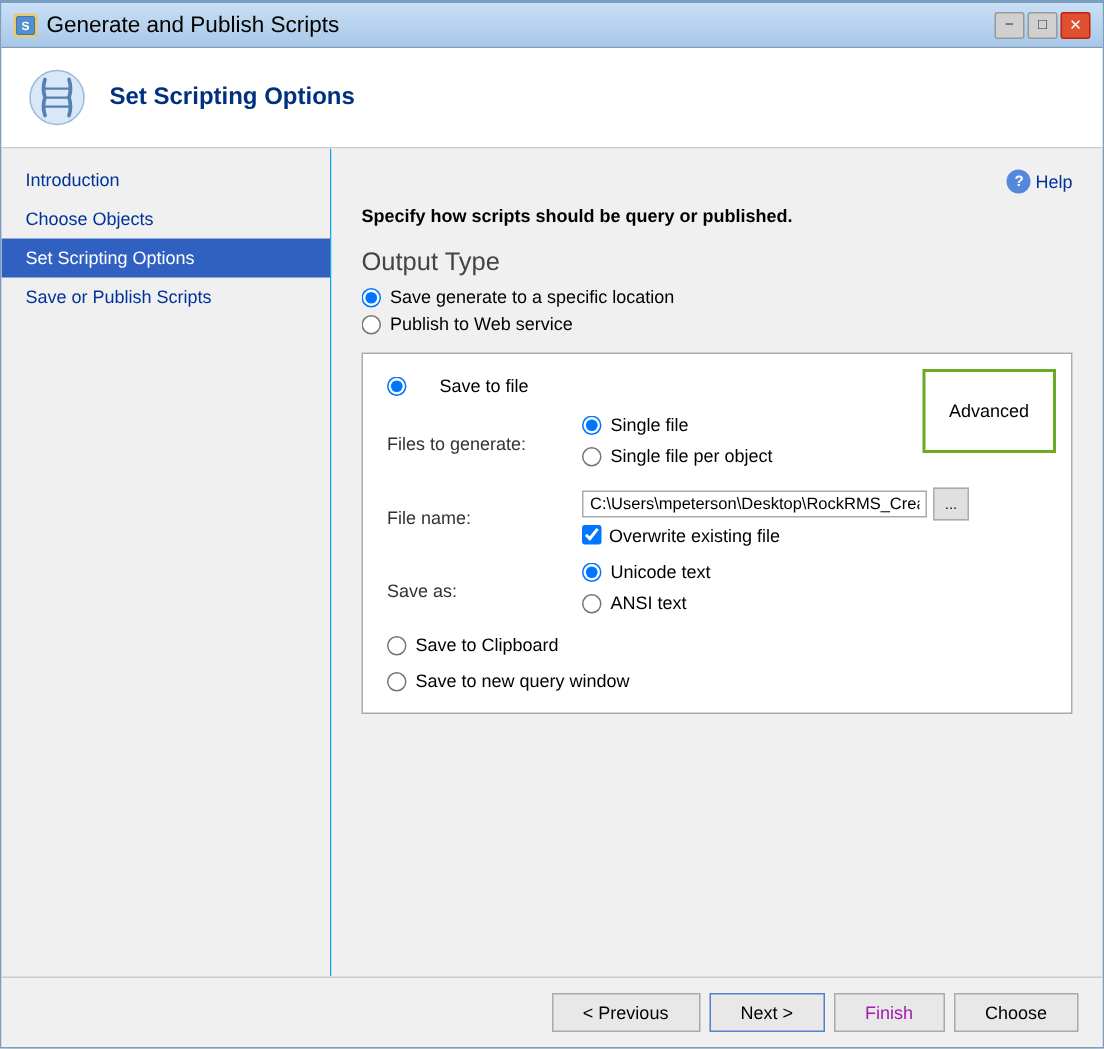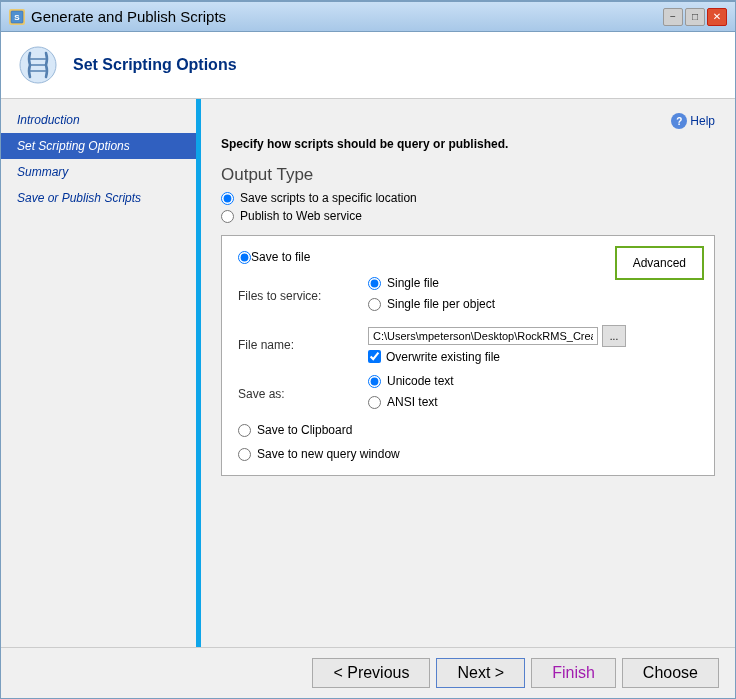--- a/index.html
+++ b/index.html
@@ -98,26 +98,25 @@
       font-size: 16px;
       font-weight: bold;
       color: #003080;
     }
     .content-area {
       display: flex;
       flex: 1;
       overflow: hidden;
     }
     .sidebar {
-      width: 200px;
+      width: 220px;
       background: #f0f0f0;
-      border-right: 5px solid #0ea5e9;
+      border-right: 1px solid #0ea5e9;
       padding-top: 8px;
       flex-shrink: 0;
-      font-style: italic;
     }
     .sidebar-item {
       padding: 6px 16px;
       cursor: pointer;
       color: #003399;
       text-decoration: none;
       display: block;
       font-size: 12px;
     }
     .sidebar-item.active {
@@ -184,21 +183,21 @@
       padding: 14px 16px;
       margin-top: 12px;
       position: relative;
     }
     .advanced-btn {
       position: absolute;
       top: 10px;
       right: 10px;
       background: white;
       border: 2px solid #6aab20;
-      padding: 8px 16px;
+      padding: 19px 16px;
       font-size: 12px;
       cursor: pointer;
       color: #000;
     }
     .form-row {
       display: flex;
       align-items: center;
       margin-bottom: 10px;
     }
     .form-label {
@@ -236,42 +235,42 @@
     }
     .checkbox-row {
       display: flex;
       align-items: flex-start;
       gap: 5px;
       font-size: 12px;
     }
     .save-to-file-row {
       display: flex;
       align-items: center;
-      gap: 0;
+      gap: 22px;
       margin-bottom: 12px;
     }
     .save-opt-row {
       display: flex;
       align-items: center;
       gap: 6px;
       margin-top: 10px;
       font-size: 12px;
     }
     .footer {
       background: #f0f0f0;
       border-top: 1px solid #ccc;
       padding: 10px 16px;
       display: flex;
       justify-content: flex-end;
       gap: 6px;
       flex-shrink: 0;
     }
     .footer-btn {
       padding: 5px 20px;
-      font-size: 16px;
+      font-size: 12px;
       background: #e8e8e8;
       border: 1px solid #aaa;
       cursor: pointer;
       min-width: 70px;
     }
     .footer-btn:disabled {
       color: #a21caf;
       cursor: default;
     }
     .footer-btn.default {
@@ -312,59 +311,59 @@
         <line x1="12" y1="26" x2="28" y2="26" stroke="#5580b0" stroke-width="1.5"></line>
       </svg>
     </div>
     <div class="header-title">Set Scripting Options</div>
   </div>
 
   <div class="content-area">
 
     <div class="sidebar">
       <a class="sidebar-item">Introduction</a>
+      <a class="sidebar-item">Choose Objects</a>
       <a class="sidebar-item active">Set Scripting Options</a>
-      <a class="sidebar-item">Summary</a>
       <a class="sidebar-item">Save or Publish Scripts</a>
     </div>
 
     <div class="main-panel">
 
       <div class="help-link">
         <a href="#">
           <div class="help-circle">?</div>
           <span>Help</span>
         </a>
       </div>
 
       <div class="instruction-text">Specify how scripts should be query or published.</div>
 
       <div class="section-label">Output Type</div>
       <div class="radio-group">
         <label class="radio-row">
           <input type="radio" name="output" checked="" style="">
-          <span>Save scripts to a specific location</span>
+          <span>Save generate to a specific location</span>
         </label>
         <label class="radio-row">
           <input type="radio" name="output" style="">
           <span>Publish to Web service</span>
         </label>
       </div>
 
       <div class="big-box">
 
         <button class="advanced-btn">Advanced</button>
 
         <div class="save-to-file-row">
           <input type="radio" name="save_dest" checked="" style="">
           <span>Save to file</span>
         </div>
 
         <div class="form-row">
-          <div class="form-label">Files to service:</div>
+          <div class="form-label">Files to generate:</div>
           <div class="form-controls">
             <label class="radio-row">
               <input type="radio" name="files_gen" checked="" style="">
               <span>Single file</span>
             </label>
             <label class="radio-row">
               <input type="radio" name="files_gen" style="">
               <span>Single file per object</span>
             </label>
           </div>

